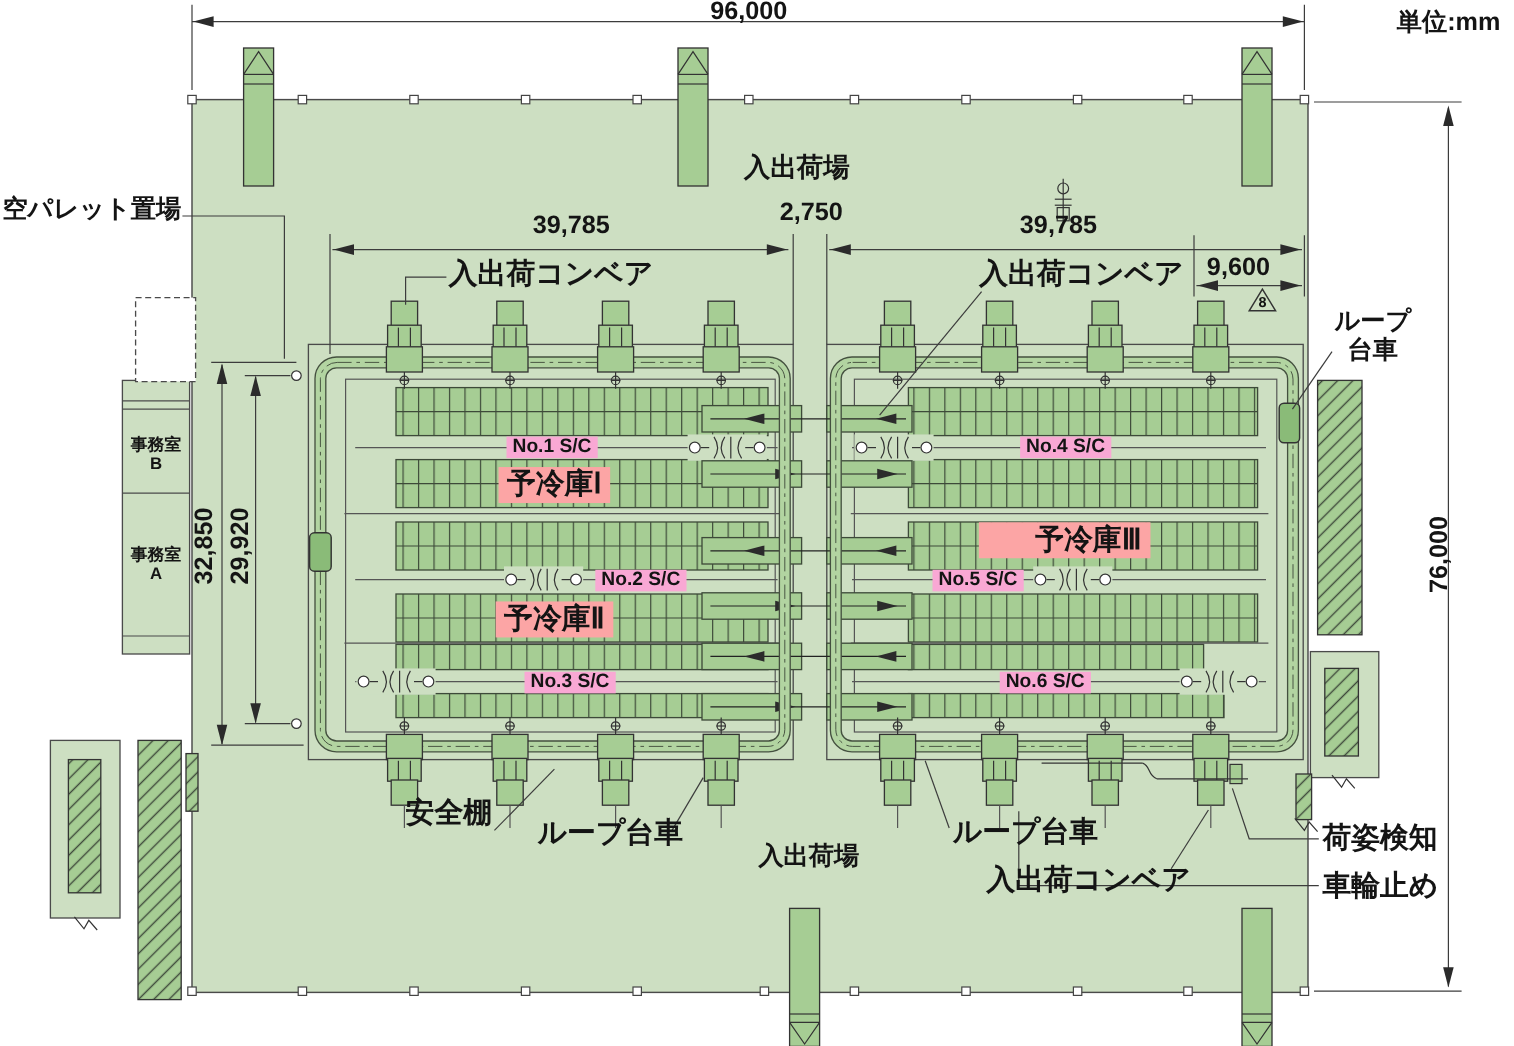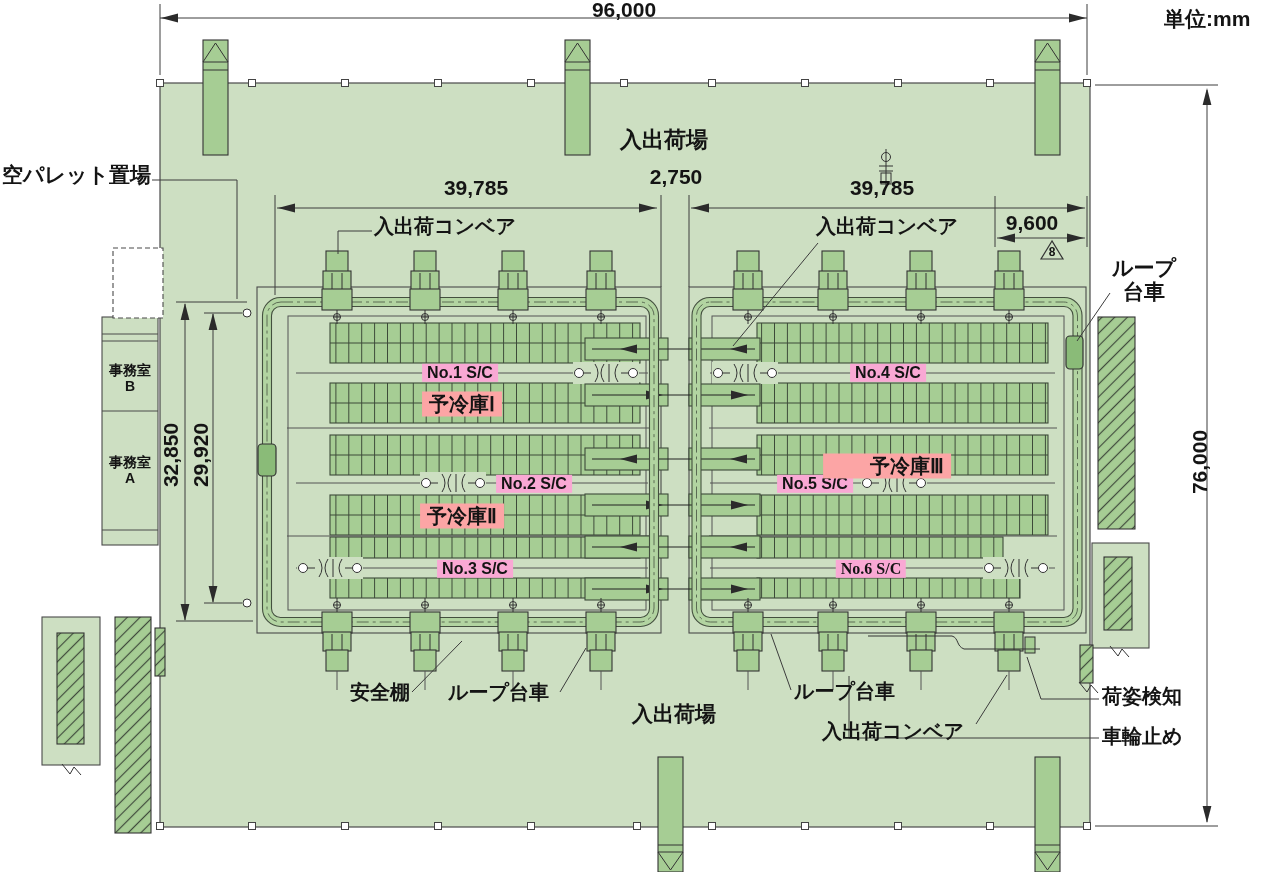--- a/index.html
+++ b/index.html
@@ -1,20 +1,20 @@
 <!DOCTYPE html>
 <html><head>
 <meta charset="utf-8">
 <style>
   html,body{margin:0;padding:0;background:#fff;}
   #scene{position:relative;width:1262px;height:872px;background:#fff;overflow:hidden;
          font-family:"Liberation Sans",sans-serif;}
   #lw{position:absolute;left:0;top:0;}
   .lbl{position:absolute;font-weight:bold;color:#141414;white-space:nowrap;
-       font-size:20px;line-height:1.15;z-index:5;}
+       font-size:24px;line-height:1.15;z-index:5;}
   .c{transform:translateX(-50%);}
   .cc{transform:translate(-50%,-50%);}
   .r{transform:translateX(-100%);}
   .rot{transform:translate(-50%,-50%) rotate(-90deg);}
   .bg{background:#f9a8d4;padding:0 5px;}
   .wbg{background:#fca5a5;padding:1px 7px;}
   .ctr{text-align:center;}
   .fs16{font-size:16px;}
   .fs12{font-size:12px;font-weight:bold;}
   .fs21{font-size:21px;}
@@ -584,24 +584,24 @@
   </div>
   <div class="lbl cc ctr fs17" style="left:130px;top:470px;">
     <div>事務室</div>
     <div>A</div>
   </div>
   <div class="lbl cc bg fs16" style="left:460px;top:373px;">No.1 S/C</div>
   <div class="lbl cc bg fs16" style="left:534px;top:484px;">No.2 S/C</div>
   <div class="lbl cc bg fs16" style="left:475px;top:569px;">No.3 S/C</div>
   <div class="lbl cc bg fs16" style="left:888px;top:373px;">No.4 S/C</div>
   <div class="lbl cc bg fs16" style="left:815px;top:484px;">No.5 S/C</div>
-  <div class="lbl cc bg fs16" style="left:871px;top:569px;font-family:Liberation Serif, serif;">No.6 S/C</div>
+  <div class="lbl cc bg fs16" style="left:871px;top:569px;">No.6 S/C</div>
   <div class="lbl cc wbg" style="left:462px;top:404px;">予冷庫Ⅰ</div>
   <div class="lbl cc wbg" style="left:462px;top:516px;">予冷庫Ⅱ</div>
-  <div class="lbl cc wbg" style="left:887px;top:466px;padding-left:47px;">予冷庫Ⅲ</div>
-  <div class="lbl r" style="left:410px;top:681px;">安全棚</div>
+  <div class="lbl cc wbg" style="left:887px;top:450px;padding-left:47px;">予冷庫Ⅲ</div>
+  <div class="lbl r" style="left:410px;top:664px;">安全棚</div>
   <div class="lbl" style="left:448px;top:681px;">ループ台車</div>
   <div class="lbl" style="left:794px;top:680px;">ループ台車</div>
   <div class="lbl c fs21" style="left:674px;top:702px;">入出荷場</div>
   <div class="lbl" style="left:822px;top:720px;">入出荷コンベア</div>
   <div class="lbl" style="left:1102px;top:685px;">荷姿検知</div>
   <div class="lbl" style="left:1102px;top:725px;">車輪止め</div>
 </div>
 
 </body></html>

